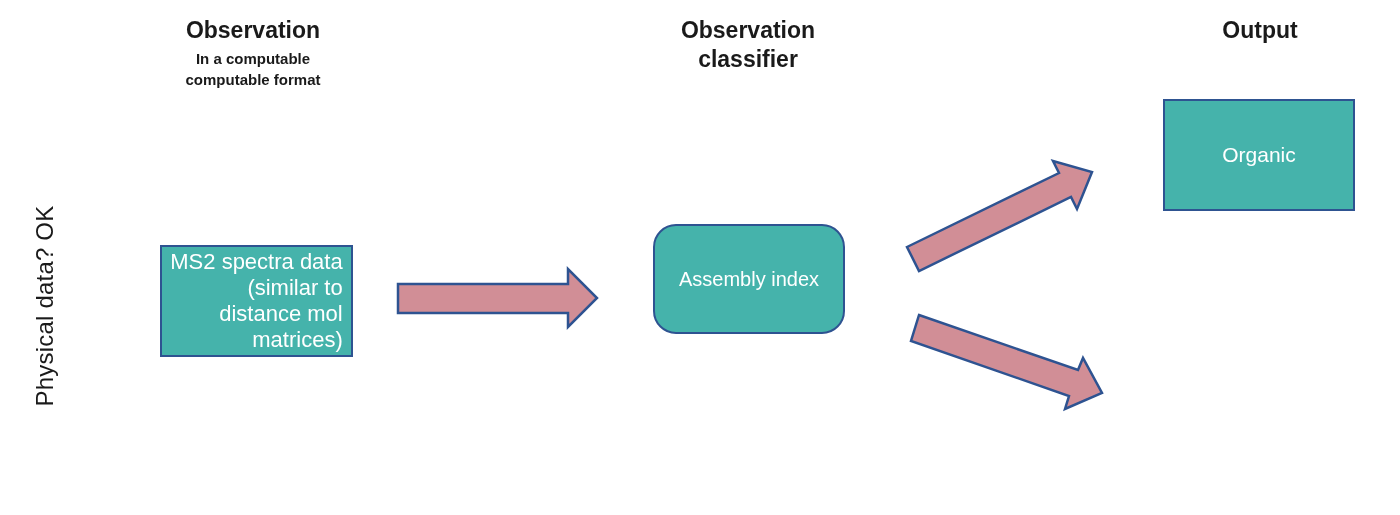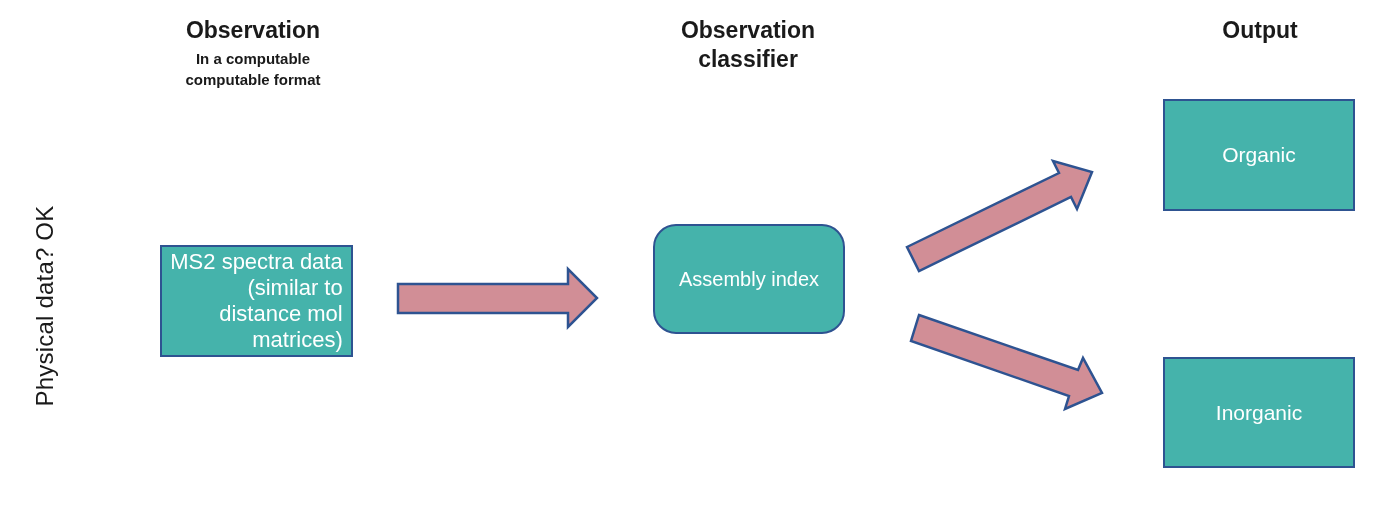--- a/index.html
+++ b/index.html
@@ -108,15 +108,14 @@
 
   <div class="node node-ms2">MS2 spectra data
 (similar to
 distance mol
 matrices)</div>
 
   <div class="node node-assembly">Assembly index</div>
 
   <div class="node node-organic">Organic</div>
 
-  <div class="node node-inorganic">Inorganic</div>
 
 </div>
 
 </body></html>

